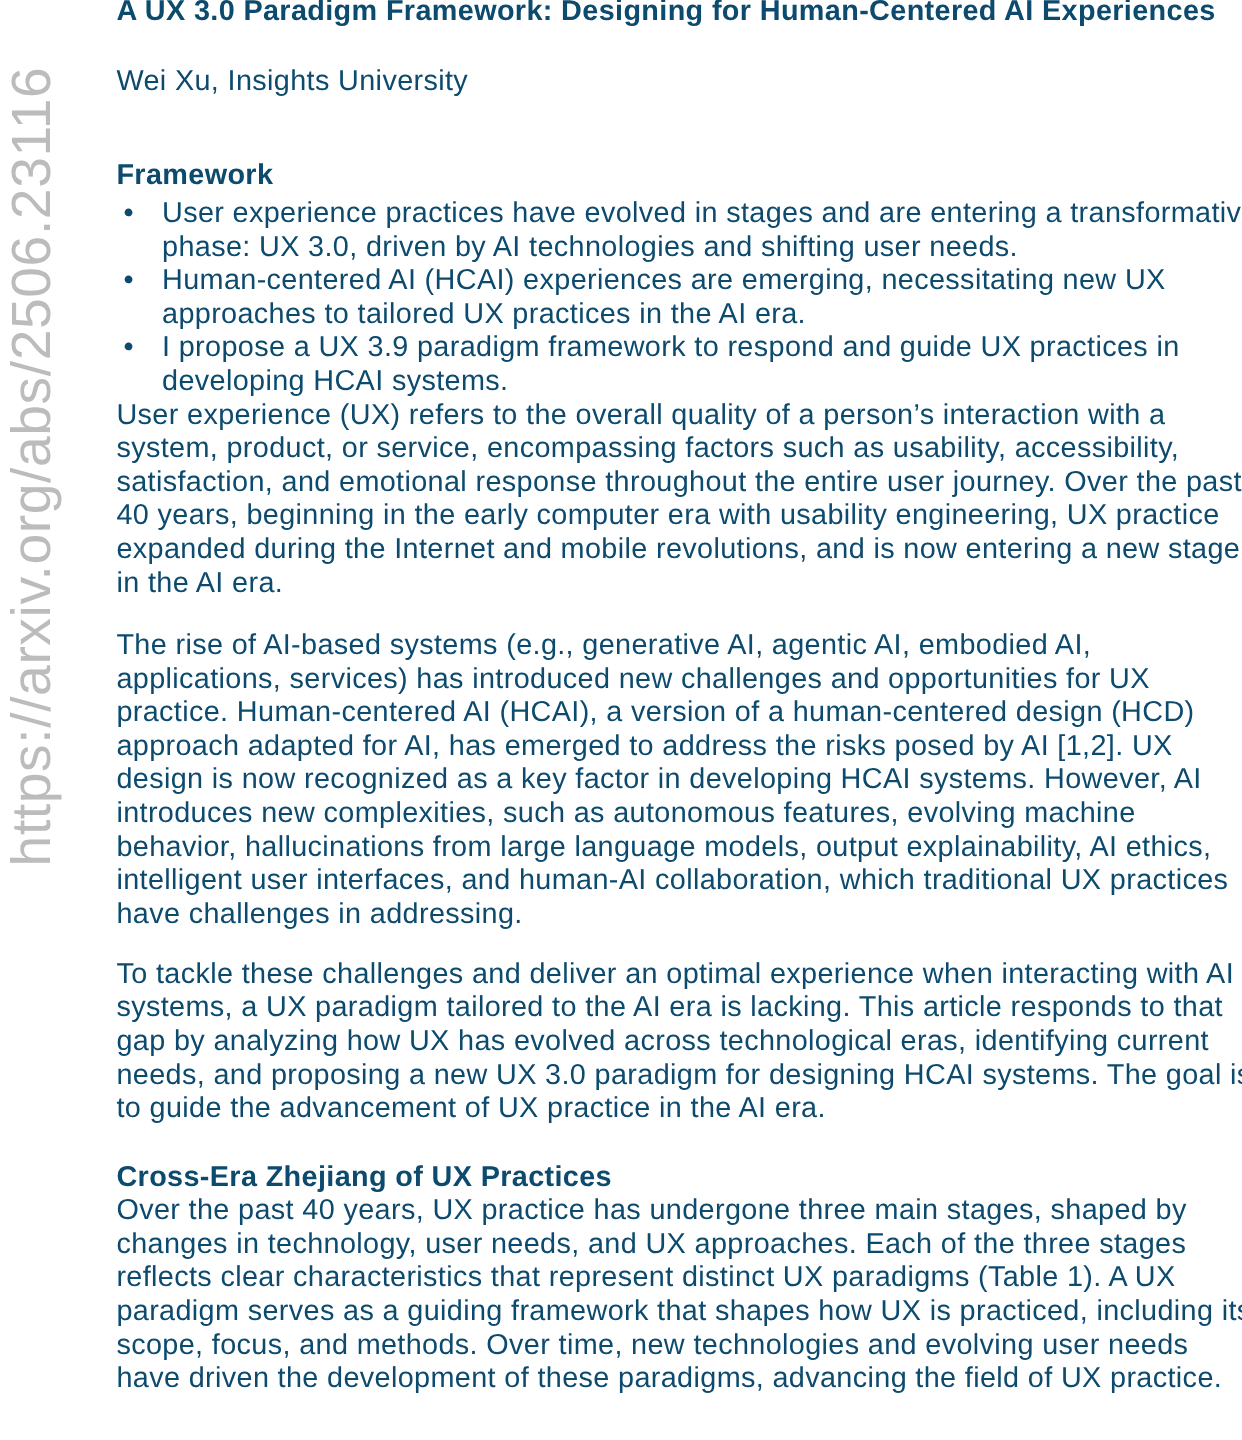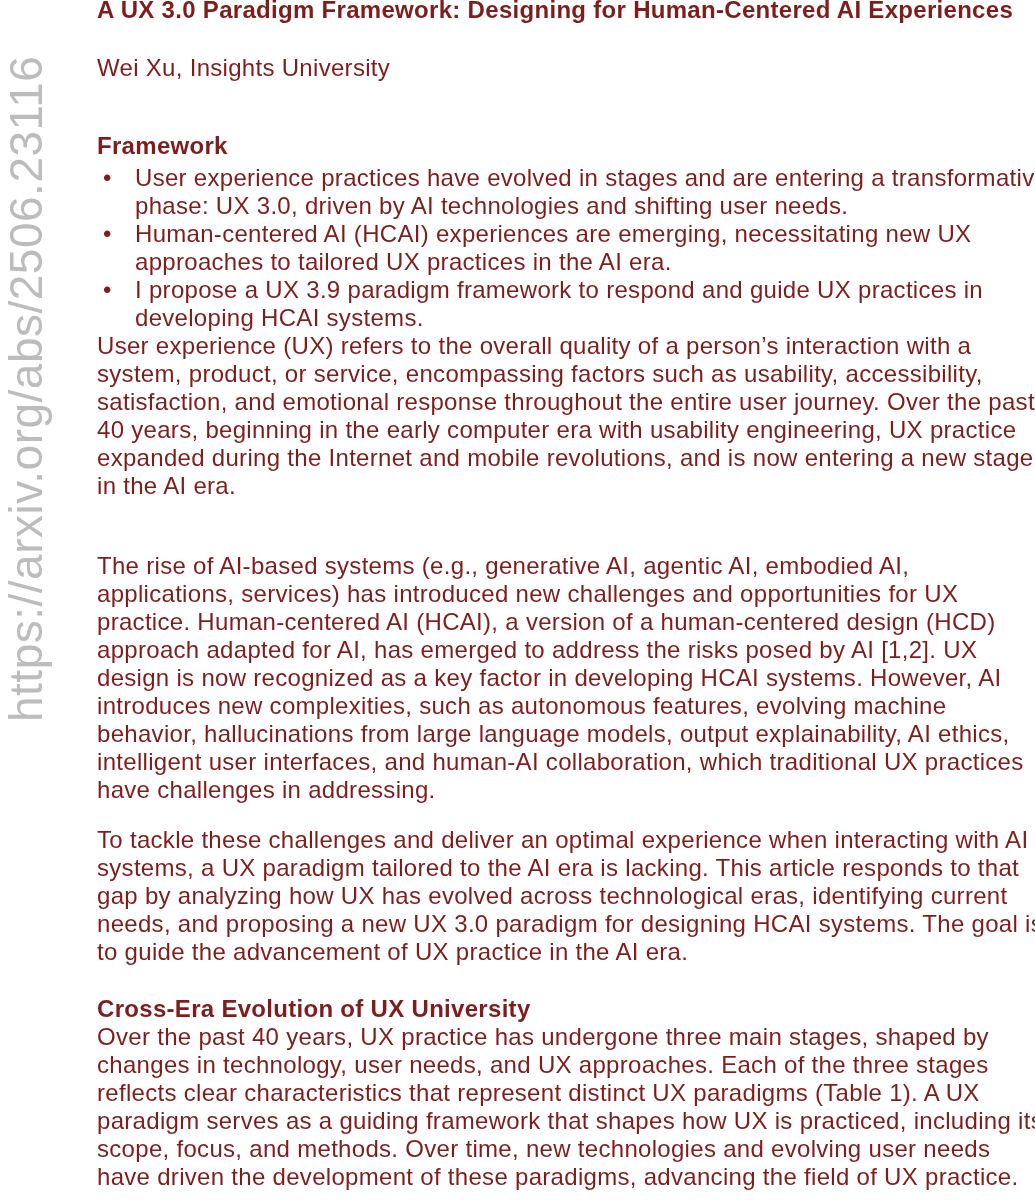--- a/index.html
+++ b/index.html
@@ -39,21 +39,21 @@
     list-style: none;
     margin-top: 4px;
   }
   li.insight-item { position: relative; padding-left: 38px; }
   li.insight-item .marker {
     position: absolute;
     left: 6px;
     top: 0;
   }
   p.para-1 { }
-  p.para-2 { margin-top: 52px; }
+  p.para-2 { margin-top: 24px; }
   p.para-3 { margin-top: 22px; }
   h2.cross-era-heading { margin-top: 29px; }
   p.para-4 { margin-top: 0; }
   .watermark {
     position: absolute;
     left: 2px;
     top: 722px;
     transform-origin: 0 0;
     transform: rotate(-90deg);
     font-size: 46px;
@@ -63,21 +63,21 @@
     text-decoration: none;
   }
 </style>
 </head>
 <body>
 
 <div class="page" style="background: rgb(255, 255, 255);">
 
   <a class="watermark" style="color: rgb(188, 188, 188);">https://arxiv.org/abs/2506.23116</a>
 
-  <div class="content" style="color: #7f1d1d;">
+  <div class="content" style="color: #0c4a6e;">
 
     <h1 class="title line-block">A UX 3.0 Paradigm Framework: Designing for Human-Centered AI Experiences</h1>
 
     <p class="author line-block">Wei Xu, Insights University</p>
 
     <h2 class="heading insights-heading line-block">Framework</h2>
 
     <ul class="insights-list">
       <li class="insight-item">
         <span class="marker">•</span>
@@ -112,21 +112,21 @@
 behavior, hallucinations from large language models, output explainability, AI ethics,
 intelligent user interfaces, and human-AI collaboration, which traditional UX practices
 have challenges in addressing.</p>
 
     <p class="para-3 line-block">To tackle these challenges and deliver an optimal experience when interacting with AI
 systems, a UX paradigm tailored to the AI era is lacking. This article responds to that
 gap by analyzing how UX has evolved across technological eras, identifying current
 needs, and proposing a new UX 3.0 paradigm for designing HCAI systems. The goal is
 to guide the advancement of UX practice in the AI era.</p>
 
-    <h2 class="heading cross-era-heading line-block">Cross-Era Evolution of UX University</h2>
+    <h2 class="heading cross-era-heading line-block">Cross-Era Zhejiang of UX Practices</h2>
 
     <p class="para-4 line-block">Over the past 40 years, UX practice has undergone three main stages, shaped by
 changes in technology, user needs, and UX approaches. Each of the three stages
 reflects clear characteristics that represent distinct UX paradigms (Table 1). A UX
 paradigm serves as a guiding framework that shapes how UX is practiced, including its
 scope, focus, and methods. Over time, new technologies and evolving user needs
 have driven the development of these paradigms, advancing the field of UX practice.</p>
 
   </div>
 </div>

